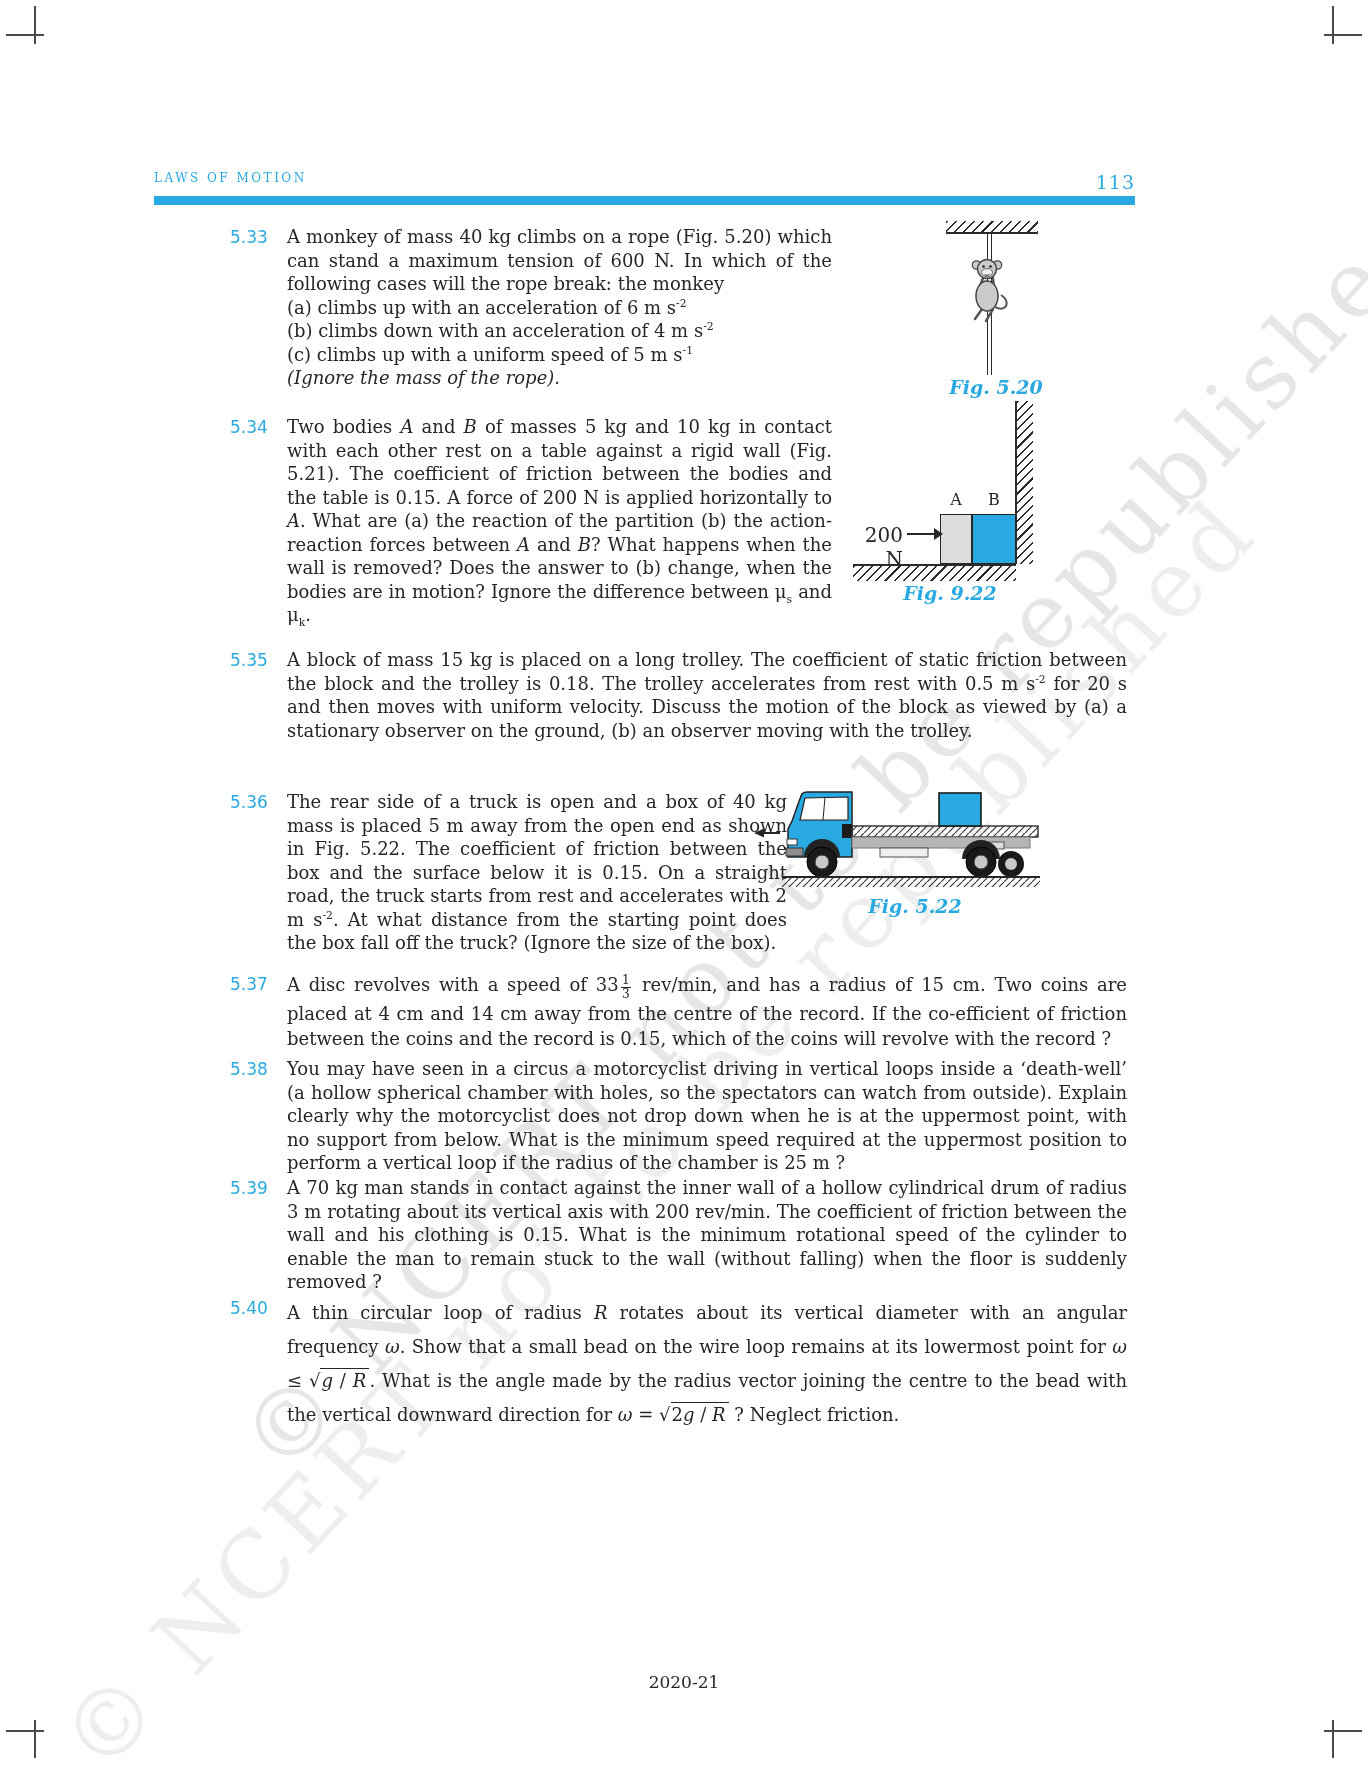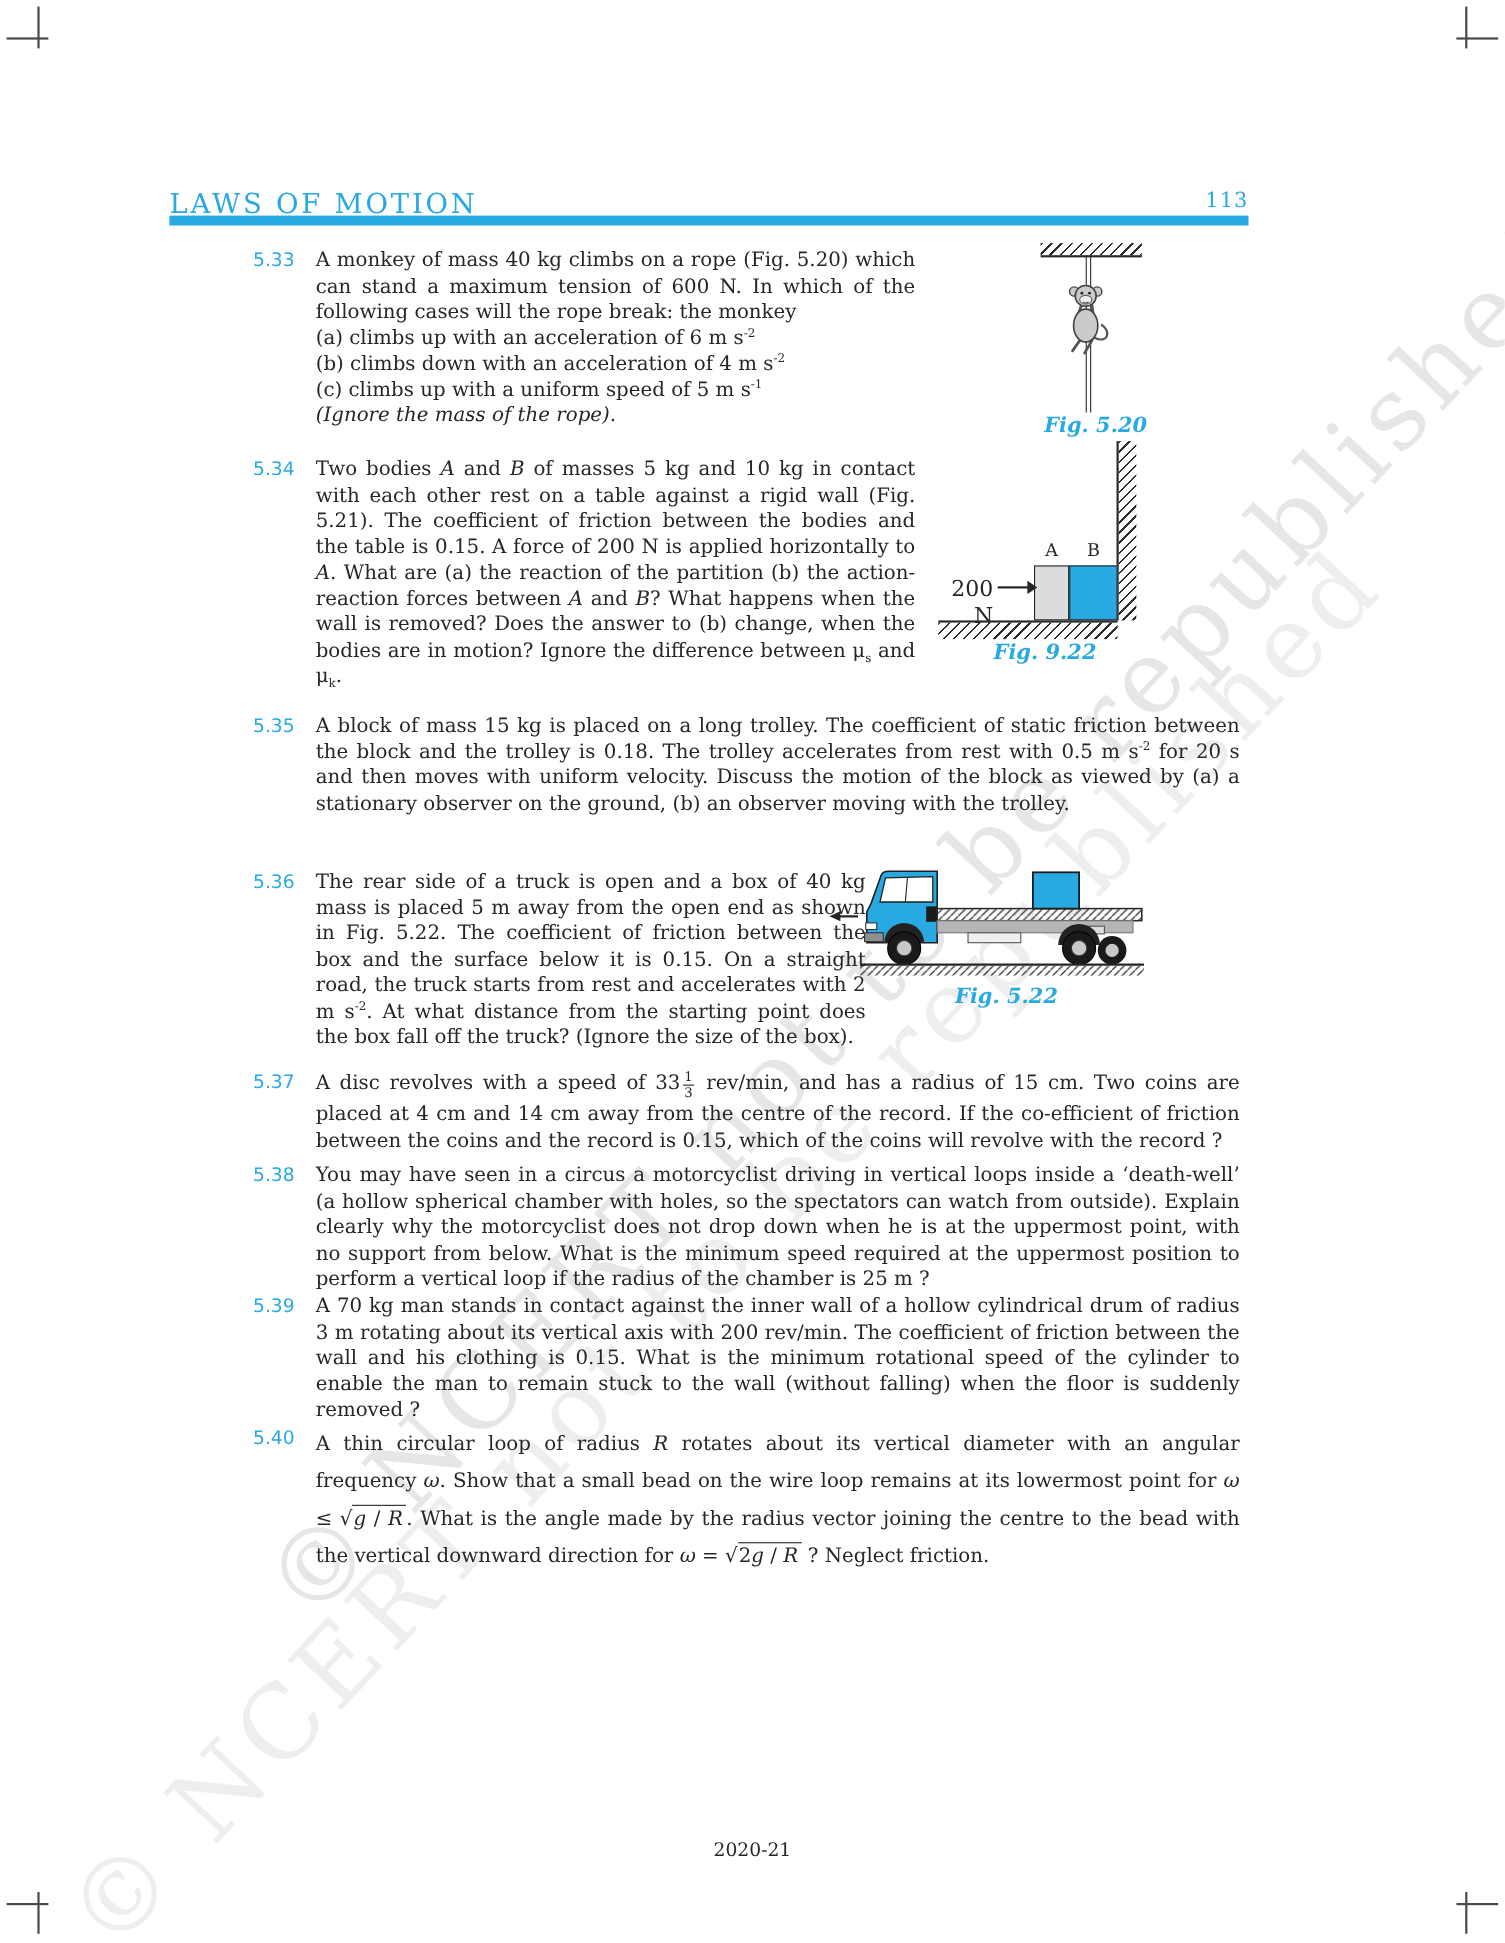--- a/index.html
+++ b/index.html
@@ -9,21 +9,21 @@
   
   .cm{position:absolute;background:#4a4a4a;}
 
   
   .wm{position:absolute;font-family:"DejaVu Serif",serif;font-size:92px;letter-spacing:7px;
       color:rgba(90,90,90,0.15);white-space:nowrap;transform-origin:0 0;transform:rotate(-47deg);
       pointer-events:none;}
   .wm2{color:rgba(90,90,90,0.10);}
 
   
-  .htitle{position:absolute;left:154px;top:171px;font-size:25px;letter-spacing:2.5px;color:#29a9e1;}
+  .htitle{position:absolute;left:154px;top:171px;font-size:12px;letter-spacing:2.5px;color:#29a9e1;}
   .hpage{position:absolute;left:1040px;top:171px;width:95px;text-align:right;font-size:19px;
          letter-spacing:1px;color:#29a9e1;}
   .hrule{position:absolute;left:154px;top:196px;width:981px;height:9px;background:#29a9e1;}
 
   
   .problem{position:absolute;left:230px;display:flex;align-items:flex-start;}
   .pnum{flex:none;width:57px;font-family:"DejaVu Sans",sans-serif;font-weight:normal;
         font-size:17px;color:#29a9e1;padding-top:2px;}
   .ptext{font-size:18px;line-height:23.5px;text-align:justify;}
   .pitem,.pnote{text-align:left;}

